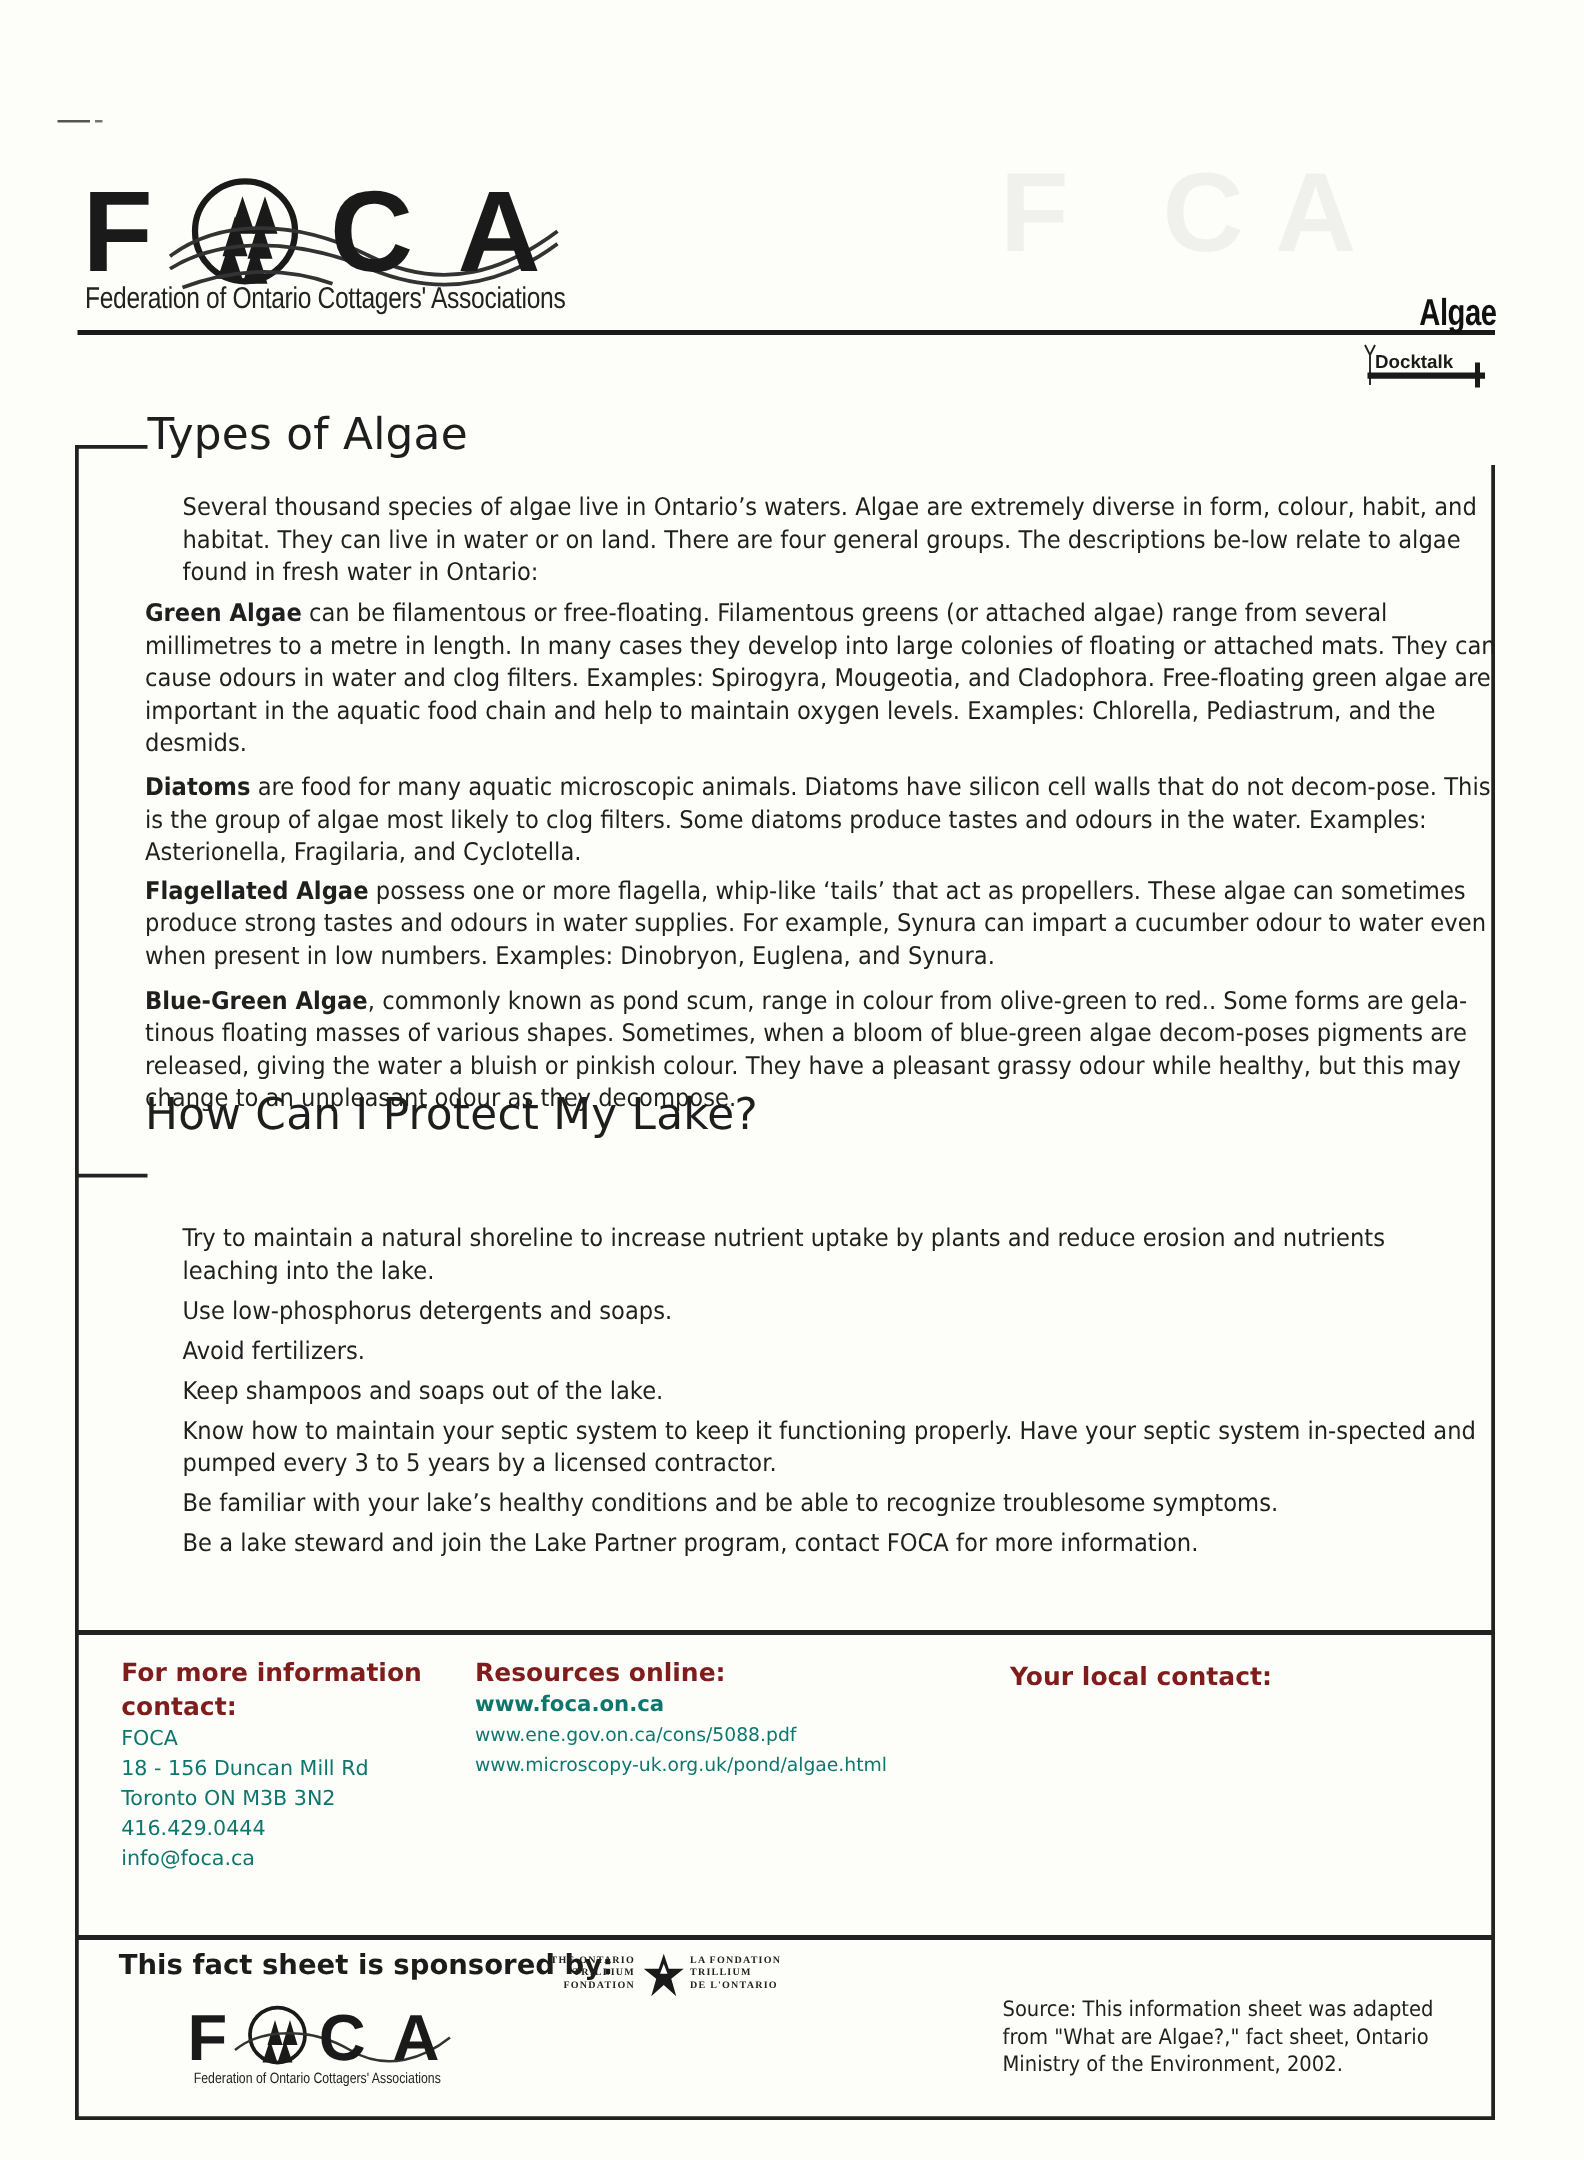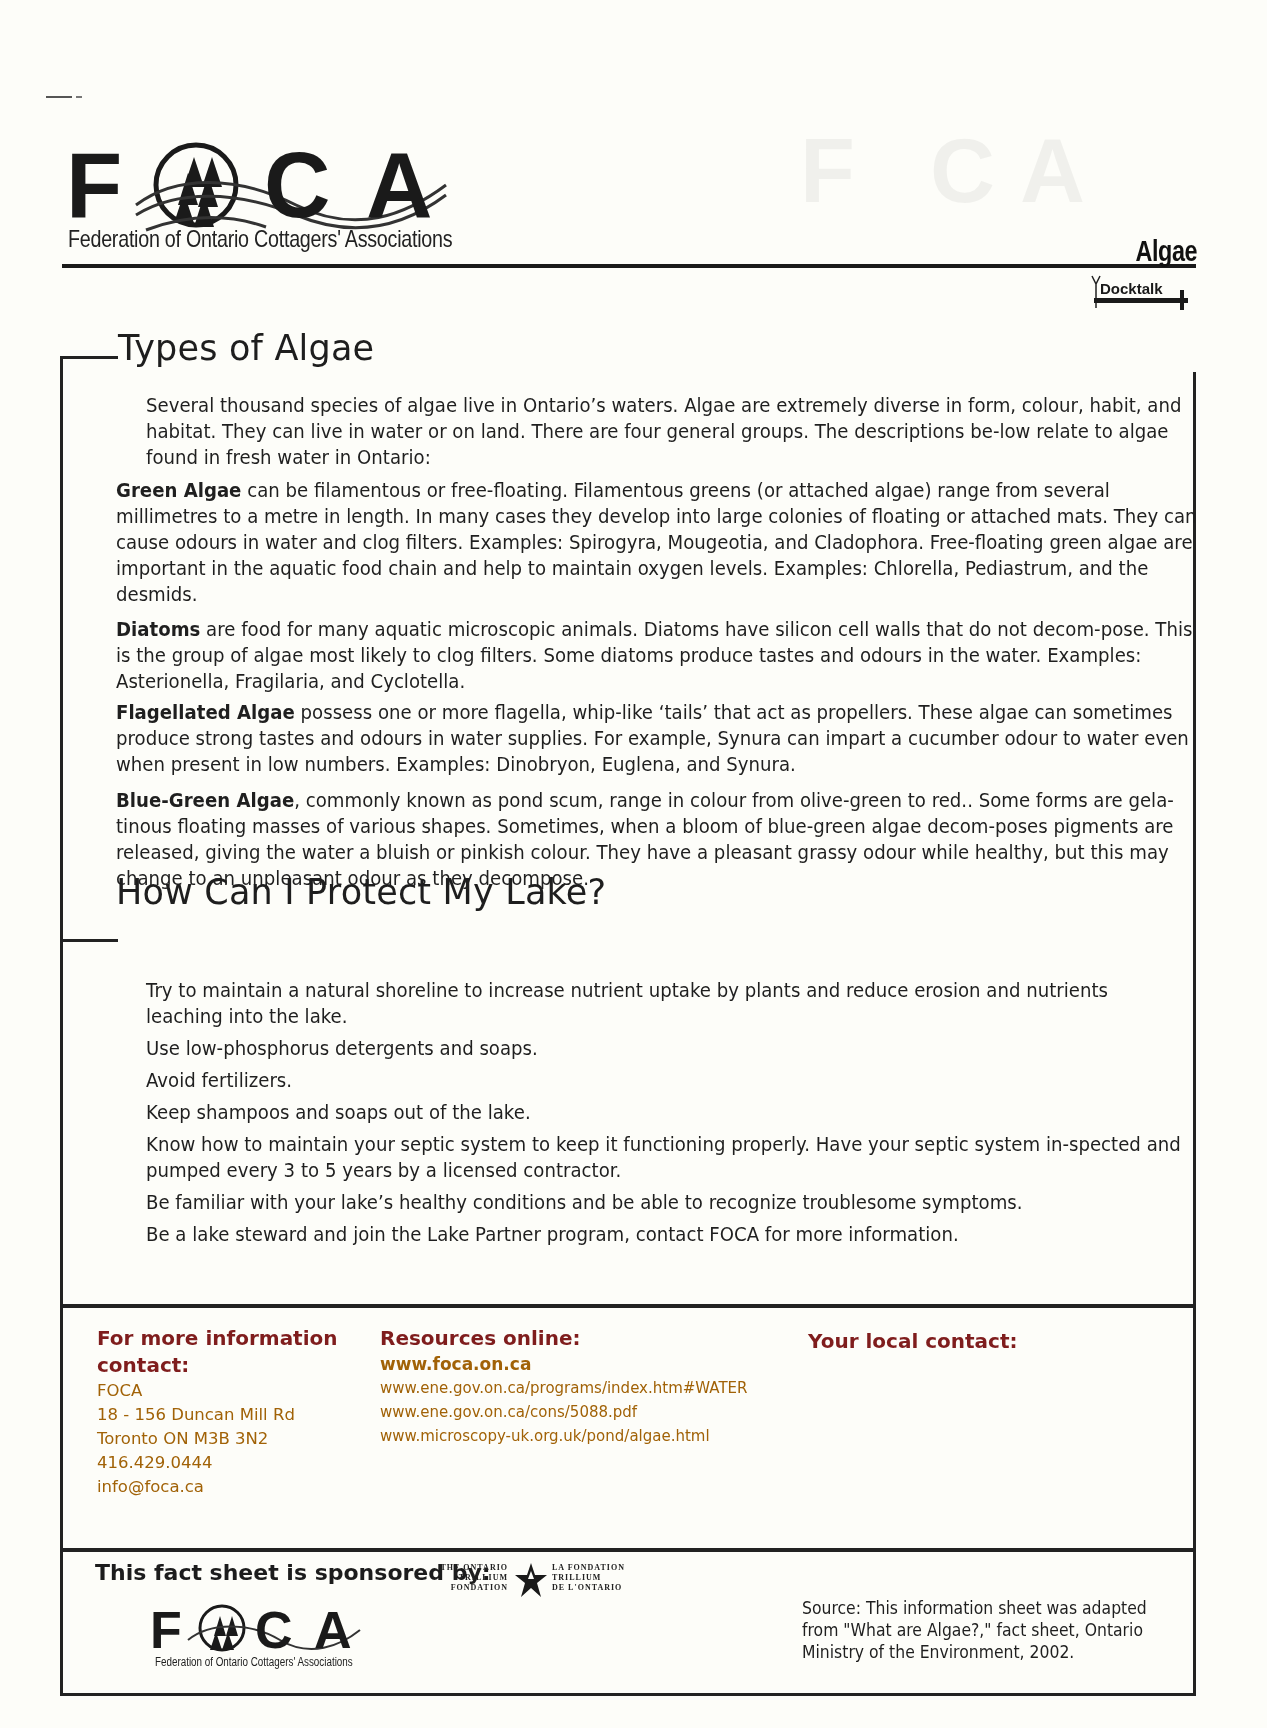--- a/index.html
+++ b/index.html
@@ -41,21 +41,21 @@
   .p-green { left: 116px; top: 478px; width: 1165px; }
   .p-diatoms { left: 116px; top: 617px; width: 1165px; }
   .p-flag { left: 116px; top: 700px; width: 1165px; }
   .p-blue { left: 116px; top: 788px; width: 1165px; }
 
   .tips { left: 146px; top: 978px; width: 1115px; }
   .tips .tip { margin: 0 0 6px 0; }
 
   
   .c-head { font-family: "DejaVu Sans", sans-serif; font-weight: bold; font-size: 20px; color: #7f1d1d; line-height: 27px; }
-  .c-text { font-family: "DejaVu Sans", sans-serif; font-size: 16.5px; color: #a16207; line-height: 24px; }
+  .c-text { font-family: "DejaVu Sans", sans-serif; font-size: 16.5px; color: #0f766e; line-height: 24px; }
   .col1 { left: 97px; top: 1325px; width: 250px; }
   .col2 { left: 380px; top: 1325px; width: 420px; }
   .col3 { left: 808px; top: 1328px; width: 300px; }
   .col2 .c-link { font-size: 15px; line-height: 24px; }
   .col2 .c-main { font-weight: bold; font-size: 17px; }
 
   .sponsor-head { left: 95px; top: 1560px; font-family: "DejaVu Sans", sans-serif; font-weight: bold; font-size: 22px; color: #1c1c1c; }
   .logo-small { left: 150px; top: 1600px; width: 220px; height: 70px; }
   .logo-small-sub { left: 155px; top: 1655px; font-family: "Liberation Sans", sans-serif; font-size: 12px; transform: scaleX(0.82); transform-origin: left top; color: #222; white-space: nowrap; }
   .trillium { left: 436px; top: 1531px; width: 200px; height: 44px; margin-top: 30px; }
@@ -138,21 +138,20 @@
   <div class="c-text">FOCA</div>
   <div class="c-text">18 - 156 Duncan Mill Rd</div>
   <div class="c-text">Toronto ON M3B 3N2</div>
   <div class="c-text">416.429.0444</div>
   <div class="c-text">info@foca.ca</div>
 </div>
 
 <div class="abs col2">
   <div class="c-head">Resources online:</div>
   <div class="c-text c-main">www.foca.on.ca</div>
-  <div class="c-text c-link">www.ene.gov.on.ca/programs/index.htm#WATER</div>
   <div class="c-text c-link">www.ene.gov.on.ca/cons/5088.pdf</div>
   <div class="c-text c-link">www.microscopy-uk.org.uk/pond/algae.html</div>
 </div>
 
 <div class="abs col3">
   <div class="c-head">Your local contact:</div>
 </div>
 
 <div class="abs sponsor-head">This fact sheet is sponsored by:</div>
 

